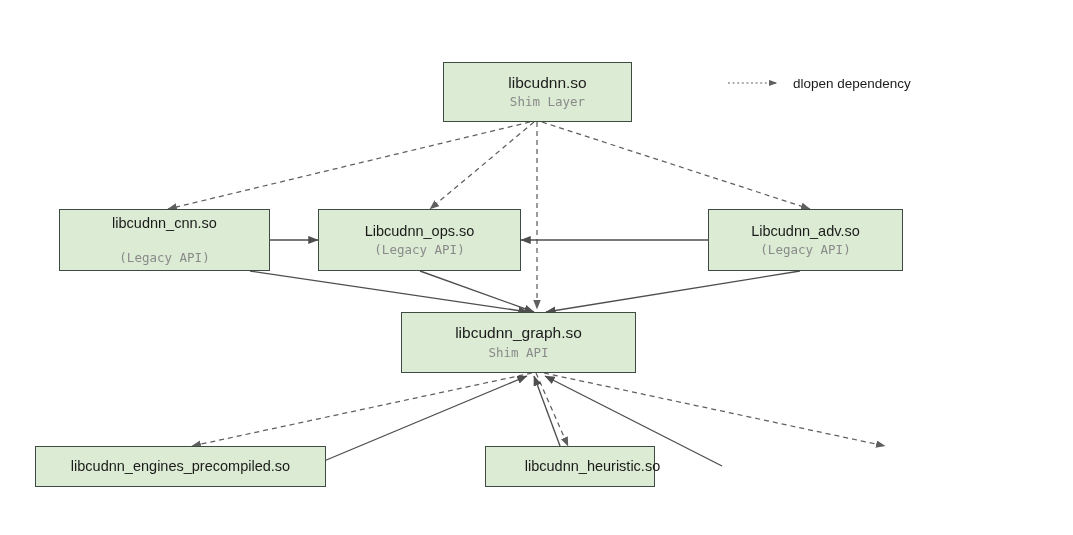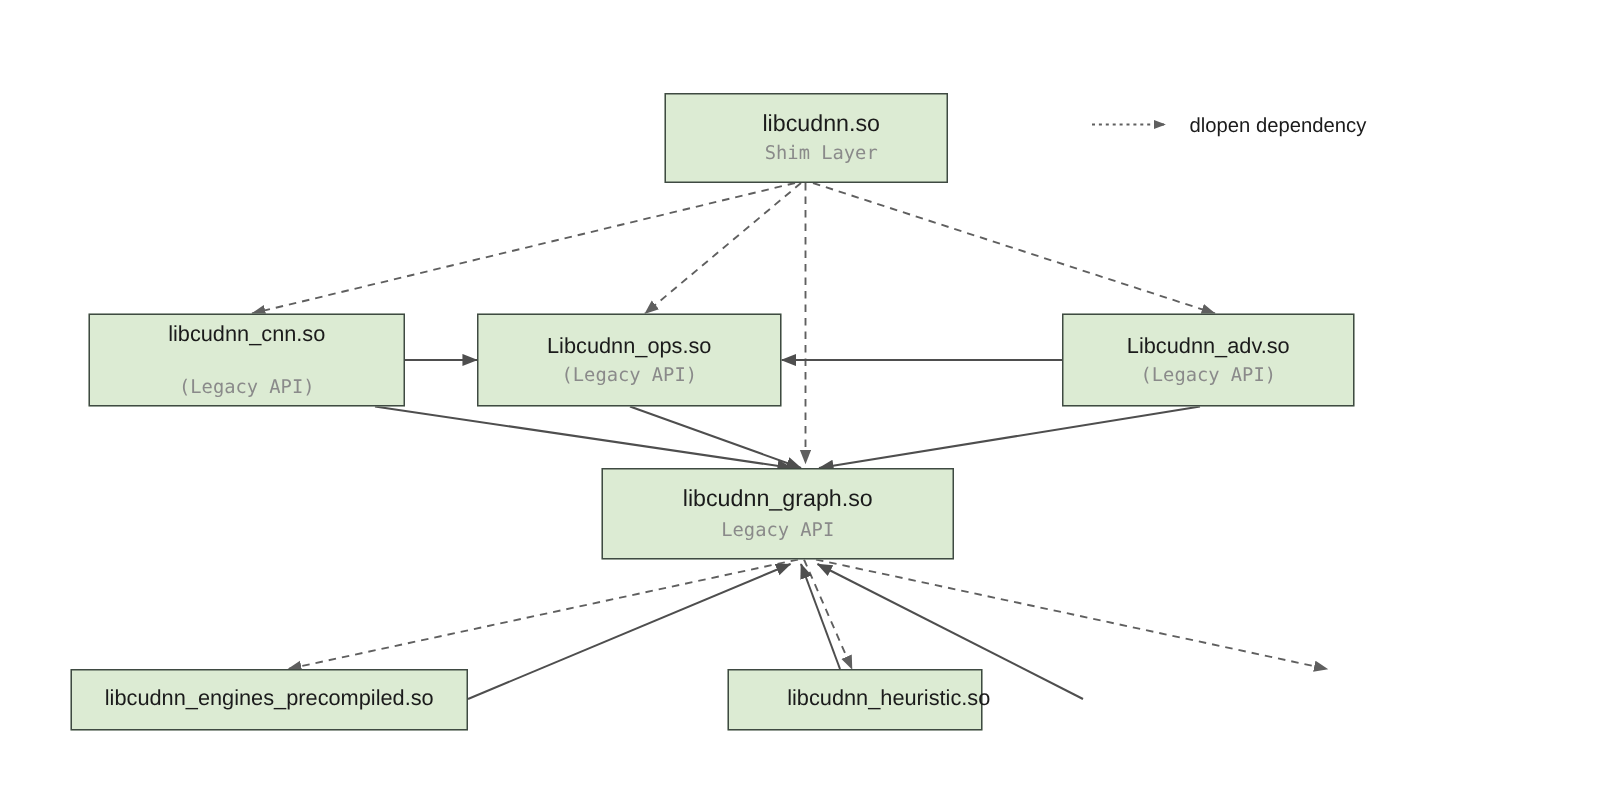--- a/index.html
+++ b/index.html
@@ -131,24 +131,24 @@
     <div class="node-sub">(Legacy API)</div>
   </div>
 
   <div class="node" style="left:708px; top:209px; width:195px; height:62px;">
     <div class="node-title">Libcudnn_adv.so</div>
     <div class="node-sub">(Legacy API)</div>
   </div>
 
   <div class="node" style="left:401px; top:312px; width:235px; height:61px;">
     <div class="node-title big">libcudnn_graph.so</div>
-    <div class="node-sub">Legacy API</div>
+    <div class="node-sub">Shim API</div>
   </div>
 
-  <div class="node" style="left:47px; top:446px; width:265px; height:41px;">
+  <div class="node" style="left:35px; top:446px; width:291px; height:41px;">
     <div class="node-title">libcudnn_engines_precompiled.so</div>
   </div>
 
   <div class="node" style="left:485px; top:446px; width:170px; height:41px;padding-left:45px;">
     <div class="node-title">libcudnn_heuristic.so</div>
   </div>
 
 
   <div id="legend">
     <div class="legend-row">

